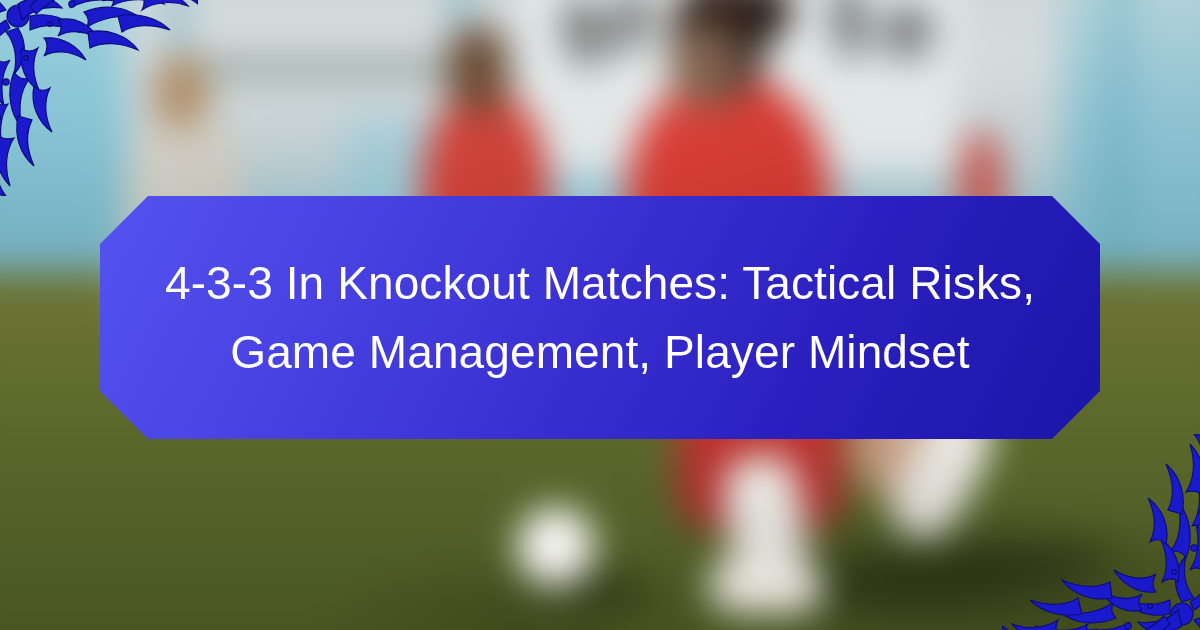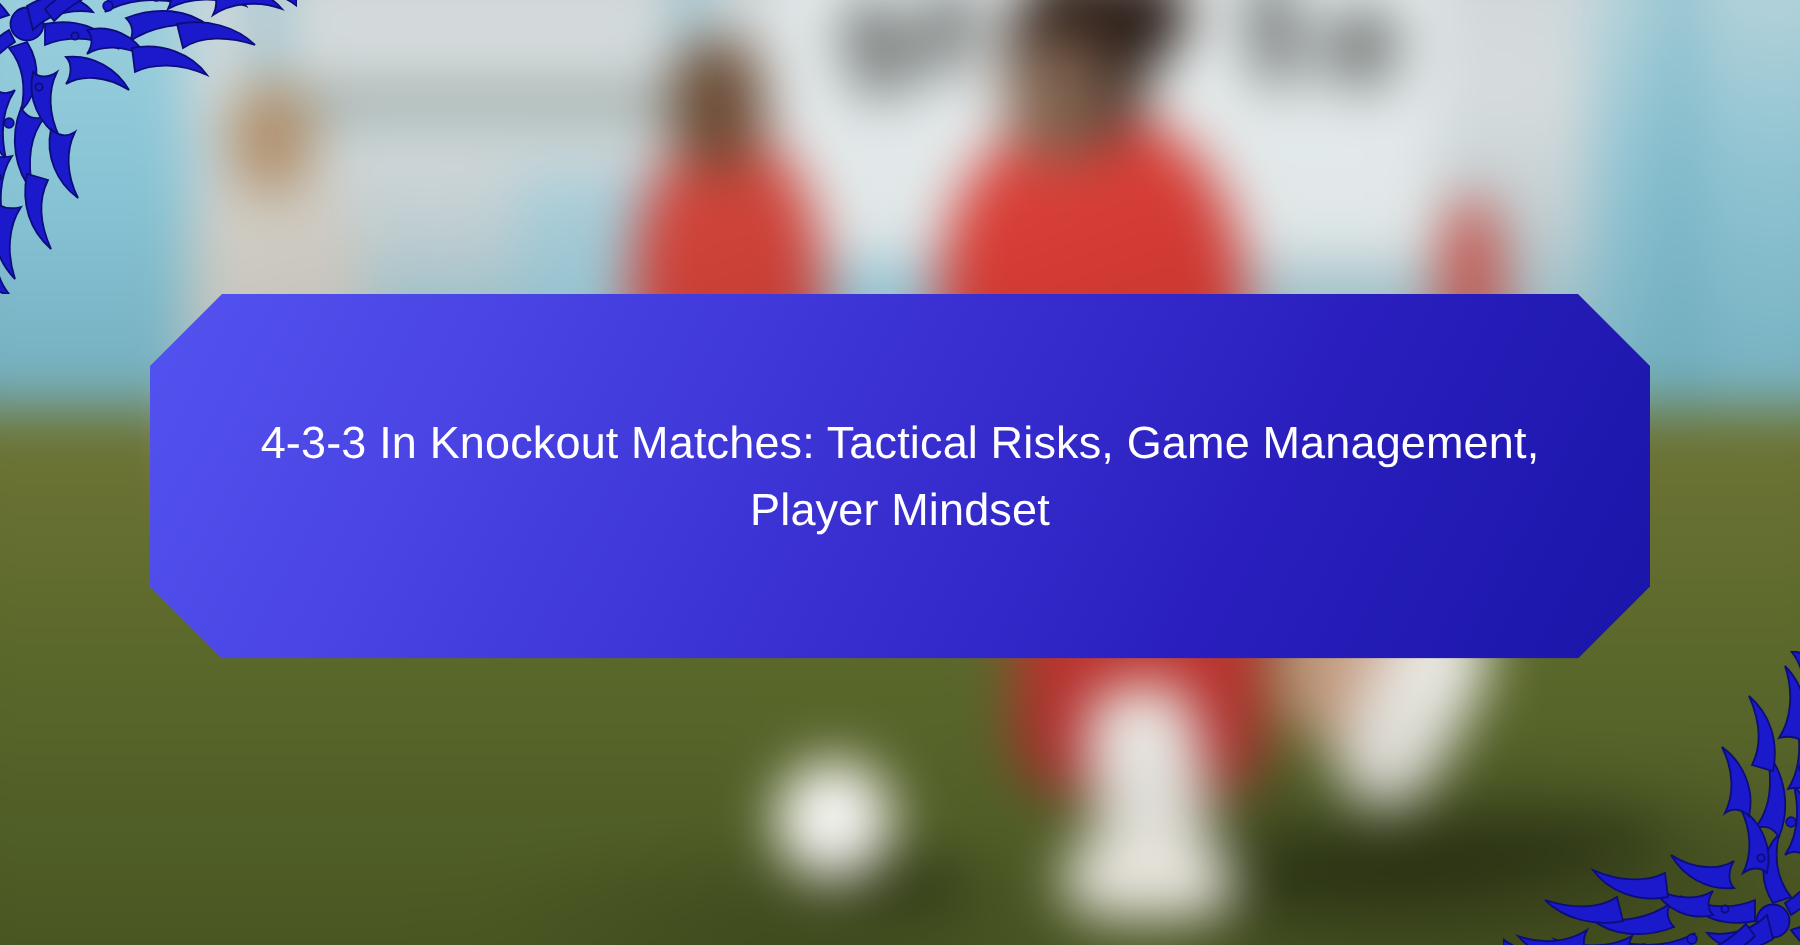--- a/index.html
+++ b/index.html
@@ -244,21 +244,21 @@
     );
     display: flex;
     align-items: center;
     justify-content: center;
   }
   .banner-title {
     margin: 0;
     padding: 0 60px;
     color: #ffffff;
     font-family: "Liberation Sans", sans-serif;
-    font-size: 30px;
+    font-size: 46px;
     font-weight: 400;
     line-height: 1.5;
     text-align: center;
     letter-spacing: .1px;
   }
 </style>
 </head>
 <body>
 
 <div id="stage">

